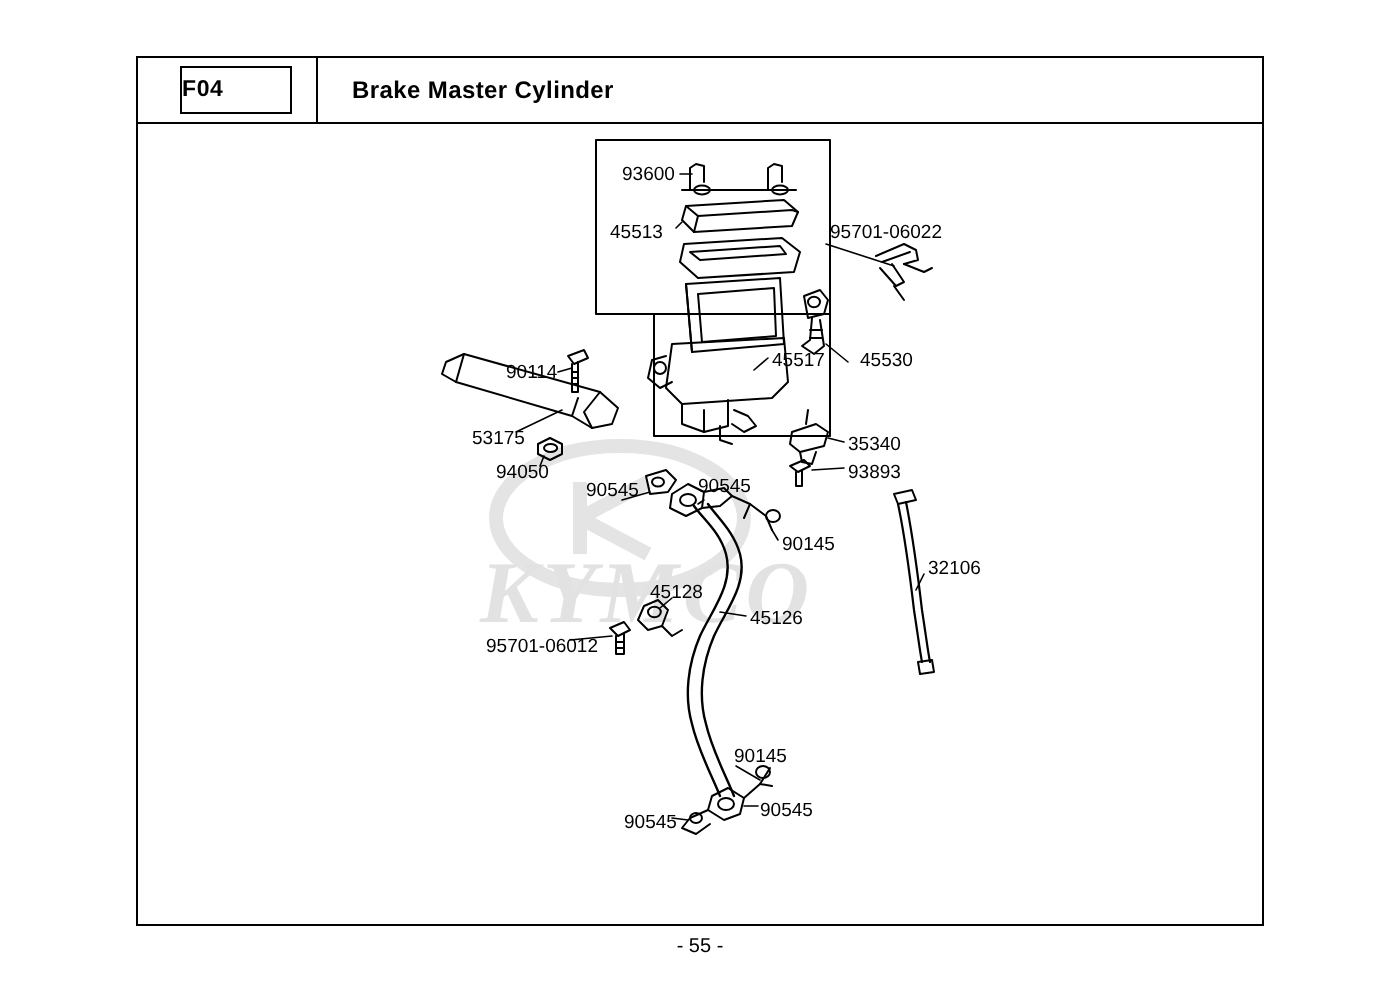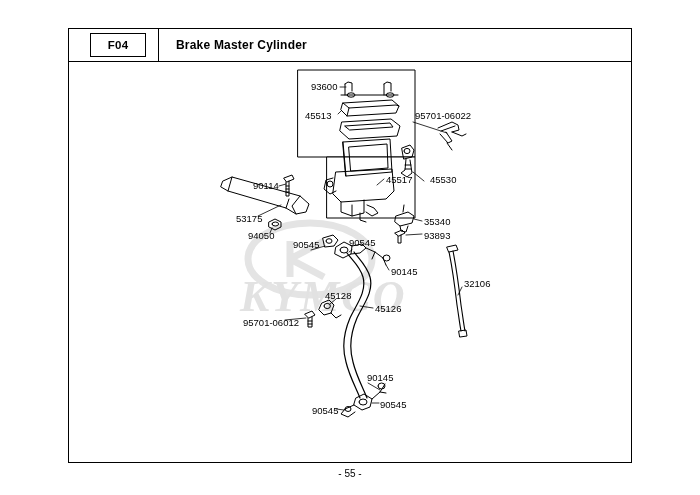--- a/index.html
+++ b/index.html
@@ -42,21 +42,21 @@
   .code-box {
     position: absolute;
     left: 90px;
     top: 33px;
     width: 56px;
     height: 24px;
     border: 1px solid #000;
     box-sizing: border-box;
     display: flex;
     align-items: center;
-    justify-content: center;
+    justify-content: flex-start;
     font-size: 11.5px;
     font-weight: bold;
     letter-spacing: .3px;
   }
   .divider-v {
     position: absolute;
     left: 158px;
     top: 28px;
     width: 1px;
     height: 33px;

